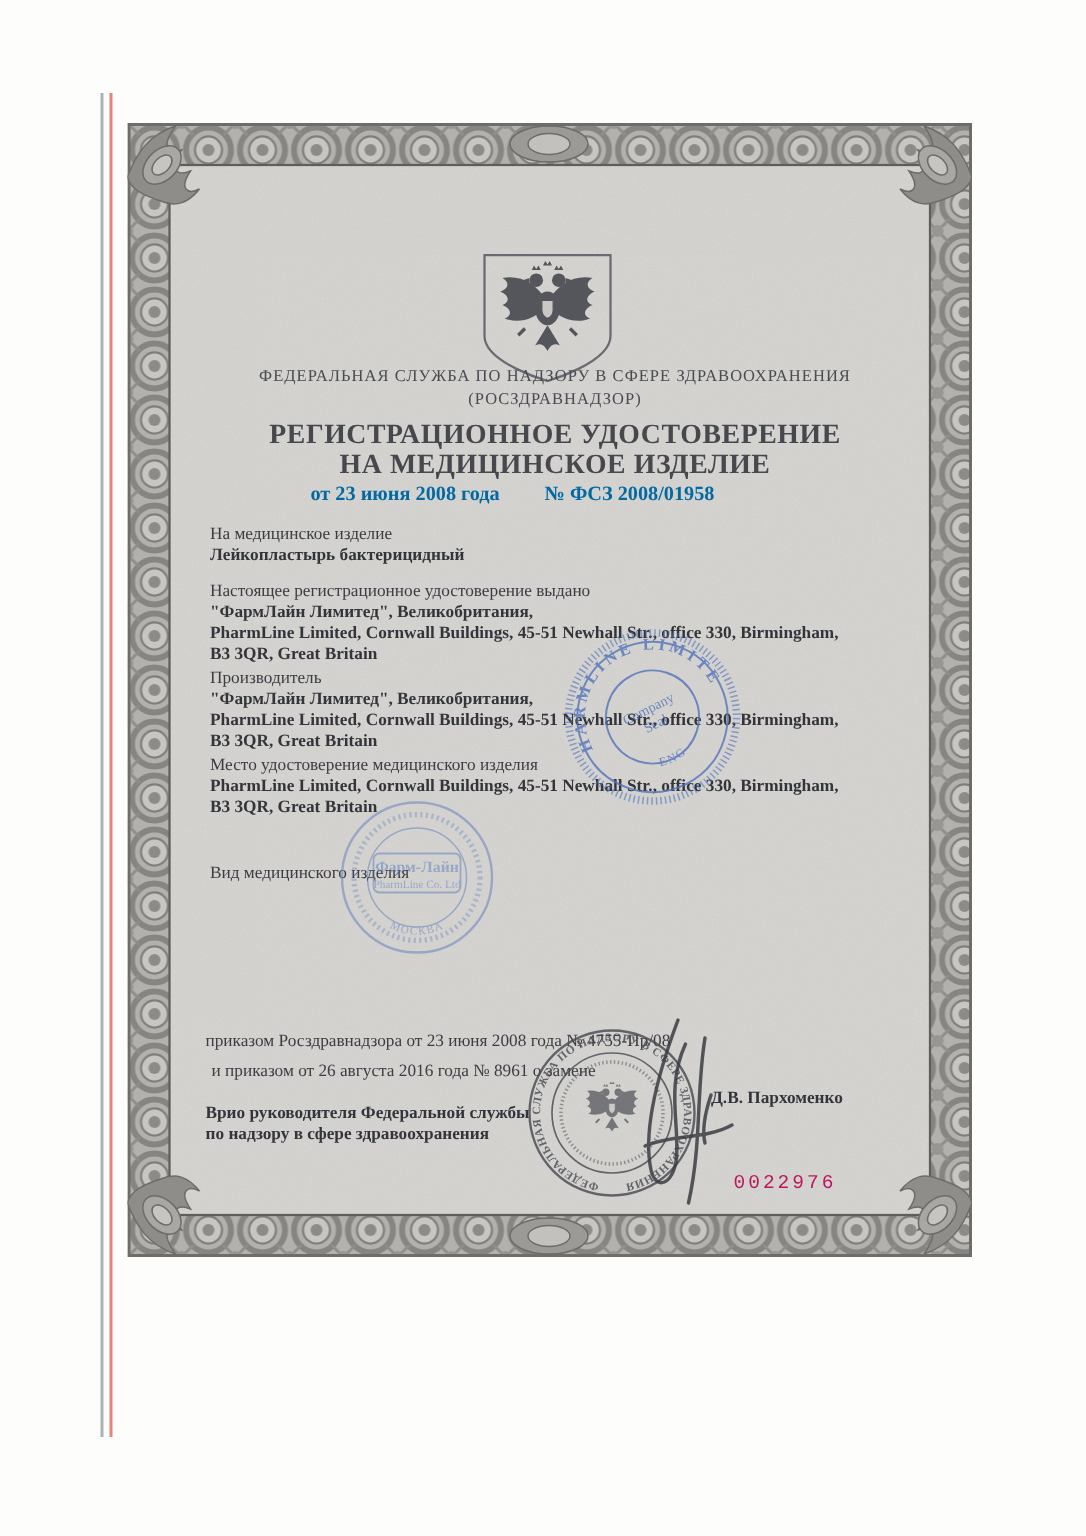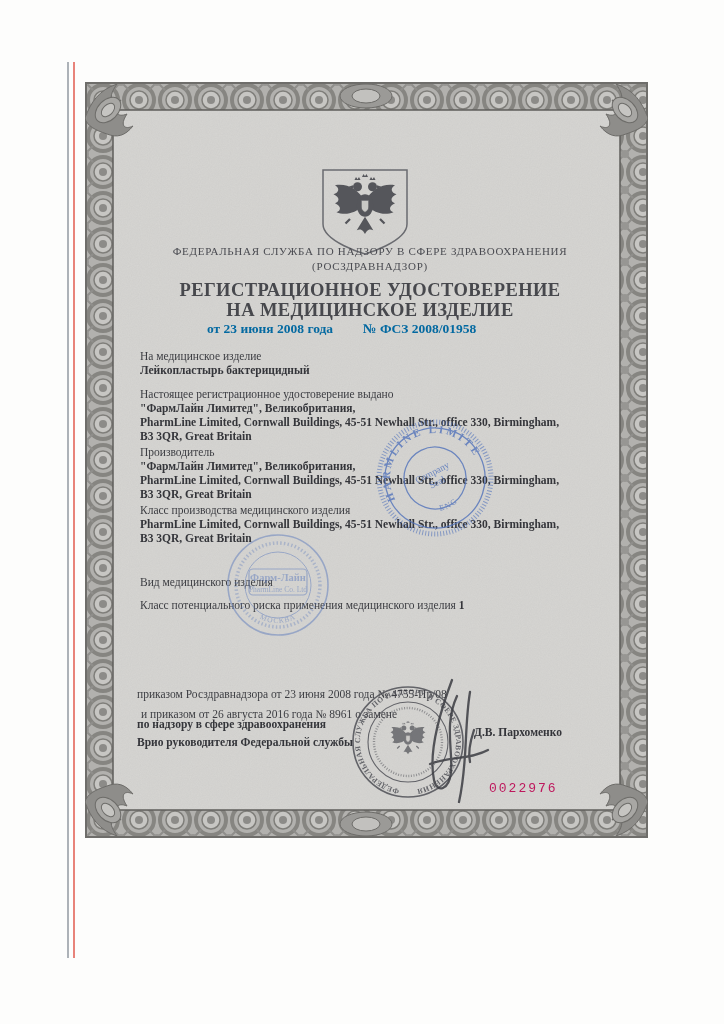--- a/index.html
+++ b/index.html
@@ -121,37 +121,33 @@
     <div class="t" style="left:55px;top:306px">Настоящее регистрационное удостоверение выдано</div>
     <div class="t b" style="left:55px;top:320px">"ФармЛайн Лимитед", Великобритания,</div>
     <div class="t b" style="left:55px;top:334px">PharmLine Limited, Cornwall Buildings, 45-51 Newhall Str., office 330, Birmingham,</div>
     <div class="t b" style="left:55px;top:348px">B3 3QR, Great Britain</div>
 
     <div class="t" style="left:55px;top:364px">Производитель</div>
     <div class="t b" style="left:55px;top:378px">"ФармЛайн Лимитед", Великобритания,</div>
     <div class="t b" style="left:55px;top:392px">PharmLine Limited, Cornwall Buildings, 45-51 Newhall Str., office 330, Birmingham,</div>
     <div class="t b" style="left:55px;top:406px">B3 3QR, Great Britain</div>
 
-    <div class="t" style="left:55px;top:422px">Класс производства медицинского изделия</div>
+    <div class="t" style="left:55px;top:422px">Место удостоверение медицинского изделия</div>
     <div class="t b" style="left:55px;top:436px">PharmLine Limited, Cornwall Buildings, 45-51 Newhall Str., office 330, Birmingham,</div>
     <div class="t b" style="left:55px;top:450px">B3 3QR, Great Britain</div>
 
 
     <div class="t" style="left:55px;top:494px">Вид медицинского изделия</div>
 
-    <div class="t" style="left:55px;top:517px">
-      <span>Класс потенциального риска применения медицинского изделия</span>
-      <span class="b">1</span>
-    </div>
 
 
     <div class="t" style="left:52px;top:606px">приказом Росздравнадзора от 23 июня 2008 года № 4755-Пр/08</div>
     <div class="t" style="left:56px;top:626px">и приказом от 26 августа 2016 года № 8961 о замене</div>
     <div class="t b" style="left:52px;top:654px">Врио руководителя Федеральной службы</div>
-    <div class="t b" style="left:52px;top:636px">по надзору в сфере здравоохранения</div>
+    <div class="t b" style="left:52px;top:668px">по надзору в сфере здравоохранения</div>
     <div class="t b" style="left:389px;top:644px">Д.В. Пархоменко</div>
     <div class="t serial" style="left:404px;top:700px">0022976</div>
 
     <svg class="stamp" style="left:133px;top:443px;opacity:0.45" width="120" height="120" viewBox="0 0 120 120">
       <defs>
           <path id="mosArc" d="M22,60 A38,38 0 0 0 98,60"></path>
         </defs>
       <circle cx="60" cy="60" r="50" fill="none" stroke="#5273bb" stroke-width="1.6"></circle>
       <circle cx="60" cy="60" r="42" fill="none" stroke="#5273bb" stroke-width="3.5" stroke-dasharray="1.5,2.2" opacity="0.7"></circle>
       <circle cx="60" cy="60" r="33" fill="none" stroke="#5273bb" stroke-width="1"></circle>

